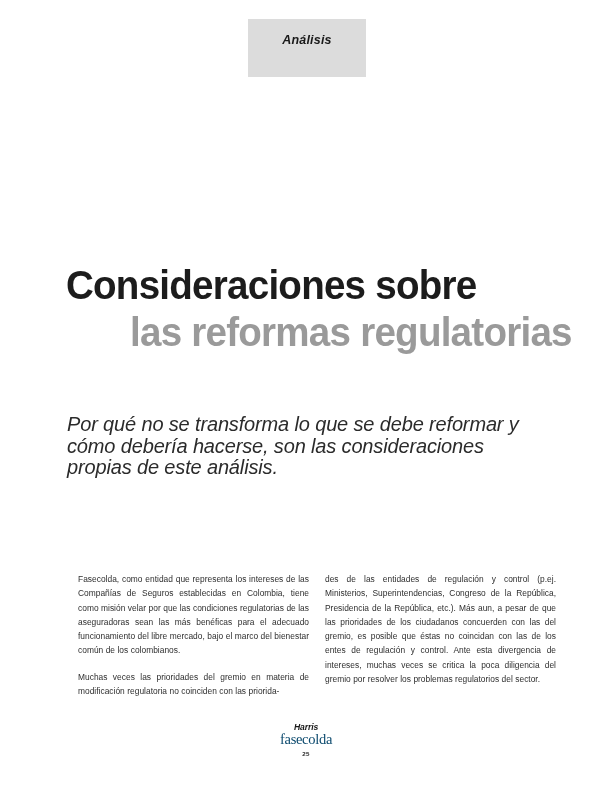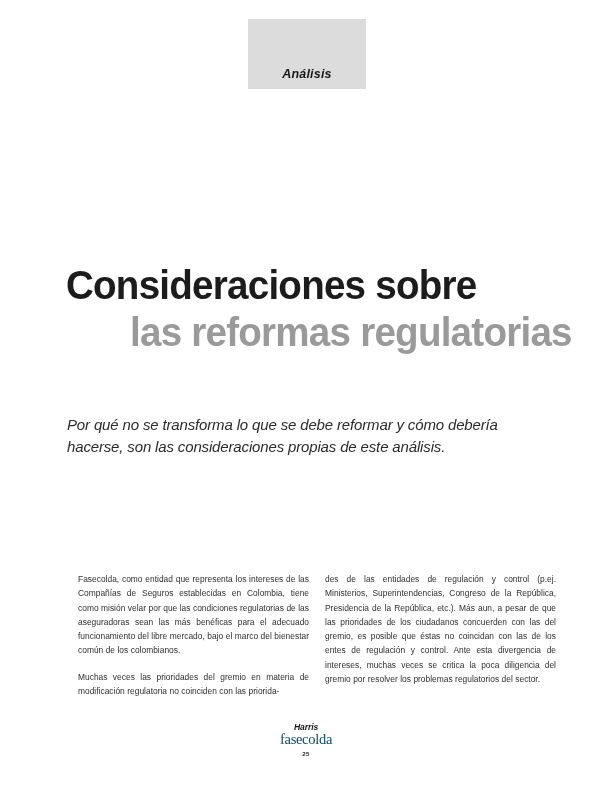--- a/index.html
+++ b/index.html
@@ -22,27 +22,27 @@
     width: 612px;
     height: 792px;
   }
 
   
   .section-tab {
     position: absolute;
     left: 248px;
     top: 19px;
     width: 118px;
-    height: 70px;
+    height: 58px;
     background: #dcdcdc;
     display: flex;
     align-items: flex-end;
     justify-content: center;
     box-sizing: border-box;
-    padding-bottom: 8px;
+    padding-bottom: 30px;
   }
   .section-tab-label {
     font-family: "Liberation Sans", sans-serif;
     font-style: italic;
     font-weight: bold;
     font-size: 12.5px;
     color: #1a1a1a;
     letter-spacing: 0.2px;
   }
 
@@ -72,21 +72,21 @@
   }
 
   
   .deck {
     position: absolute;
     left: 67px;
     top: 414px;
     width: 480px;
     font-family: "Liberation Sans", sans-serif;
     font-style: italic;
-    font-size: 15px;
+    font-size: 20px;
     line-height: 21.5px;
     color: #2b2b2b;
     letter-spacing: -0.15px;
   }
 
   
   .byline {
     position: absolute;
     left: 67px;
     top: 493px;

